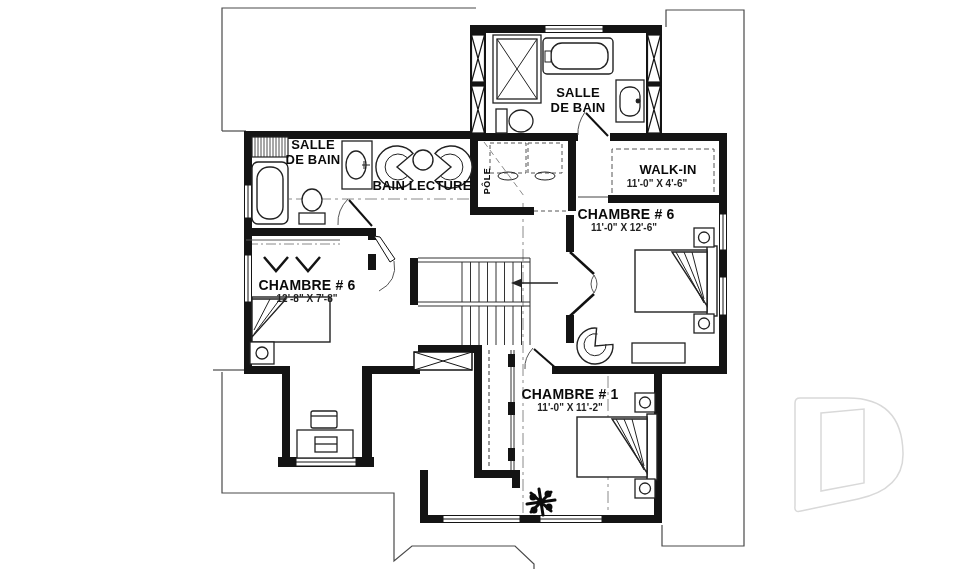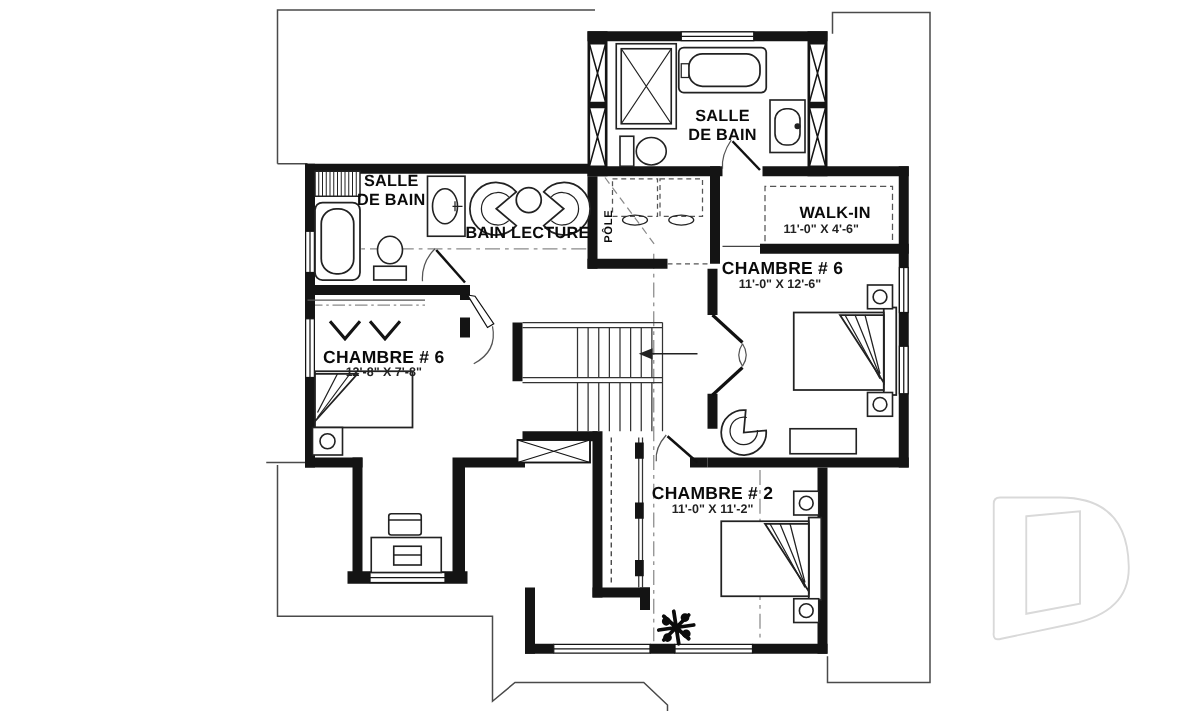--- a/index.html
+++ b/index.html
@@ -307,17 +307,17 @@
 
   <div class="lbl room" style="left:668px;top:163px">WALK-IN</div>
   <div class="lbl dims" style="left:657px;top:178px">11'-0" X 4'-6"</div>
 
   <div class="lbl big" style="left:626px;top:206px">CHAMBRE # 6</div>
   <div class="lbl dims" style="left:624px;top:222px">11'-0" X 12'-6"</div>
 
   <div class="lbl big" style="left:307px;top:277px">CHAMBRE # 6</div>
   <div class="lbl dims" style="left:307px;top:293px">12'-8" X 7'-8"</div>
 
-  <div class="lbl big" style="left:570px;top:386px">CHAMBRE # 2</div>
+  <div class="lbl big" style="left:570px;top:386px">CHAMBRE # 1</div>
   <div class="lbl dims" style="left:570px;top:402px">11'-0" X 11'-2"</div>
 
   <div class="lbl vert" style="left:487px;top:181px">PÔLE</div>
 </div>
 
 </body></html>

